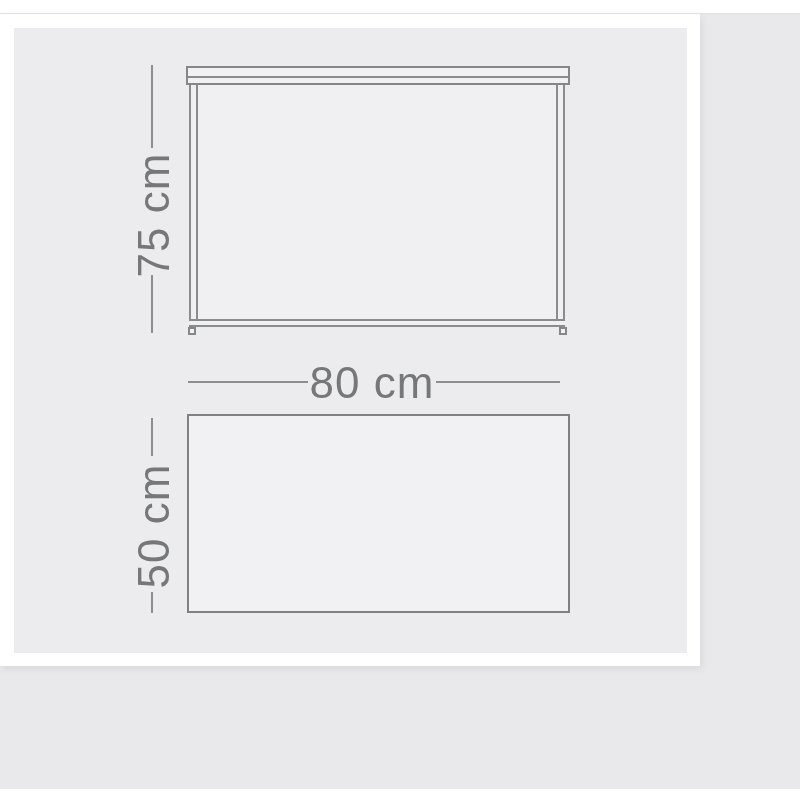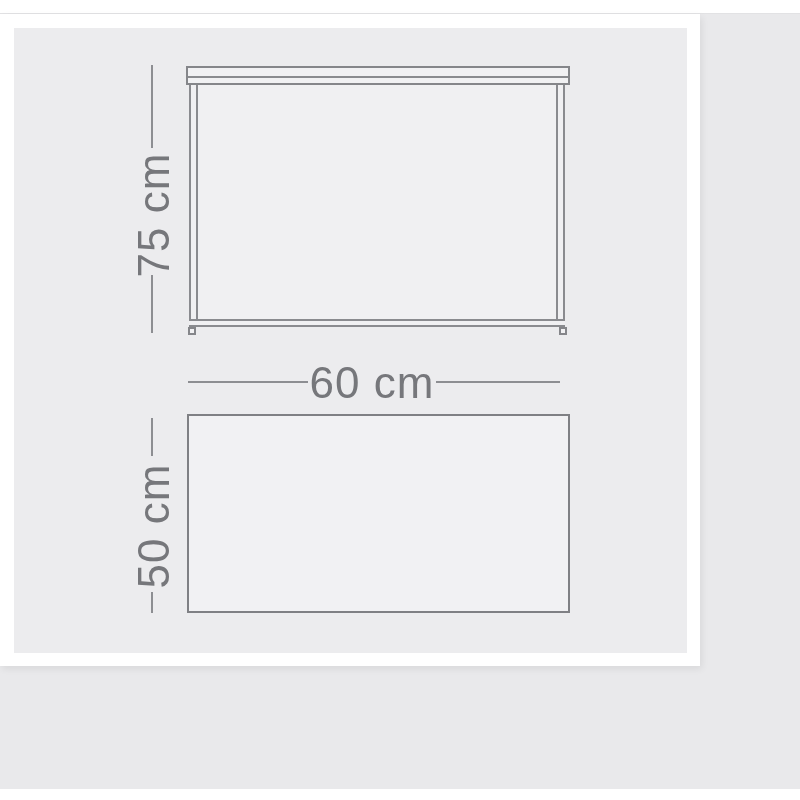--- a/index.html
+++ b/index.html
@@ -110,21 +110,21 @@
   </div>
 
   <div>
     <div class="dim-v h75-a"></div>
     <div class="dim-label label-75">75 cm</div>
     <div class="dim-v h75-b"></div>
   </div>
 
   <div>
     <div class="dim-h w80-a"></div>
-    <div class="dim-label label-80">60 cm</div>
+    <div class="dim-label label-80">80 cm</div>
     <div class="dim-h w80-b"></div>
   </div>
 
   <div class="topview"></div>
 
   <div>
     <div class="dim-v d50-a"></div>
     <div class="dim-label label-50">50 cm</div>
     <div class="dim-v d50-b"></div>
   </div>

